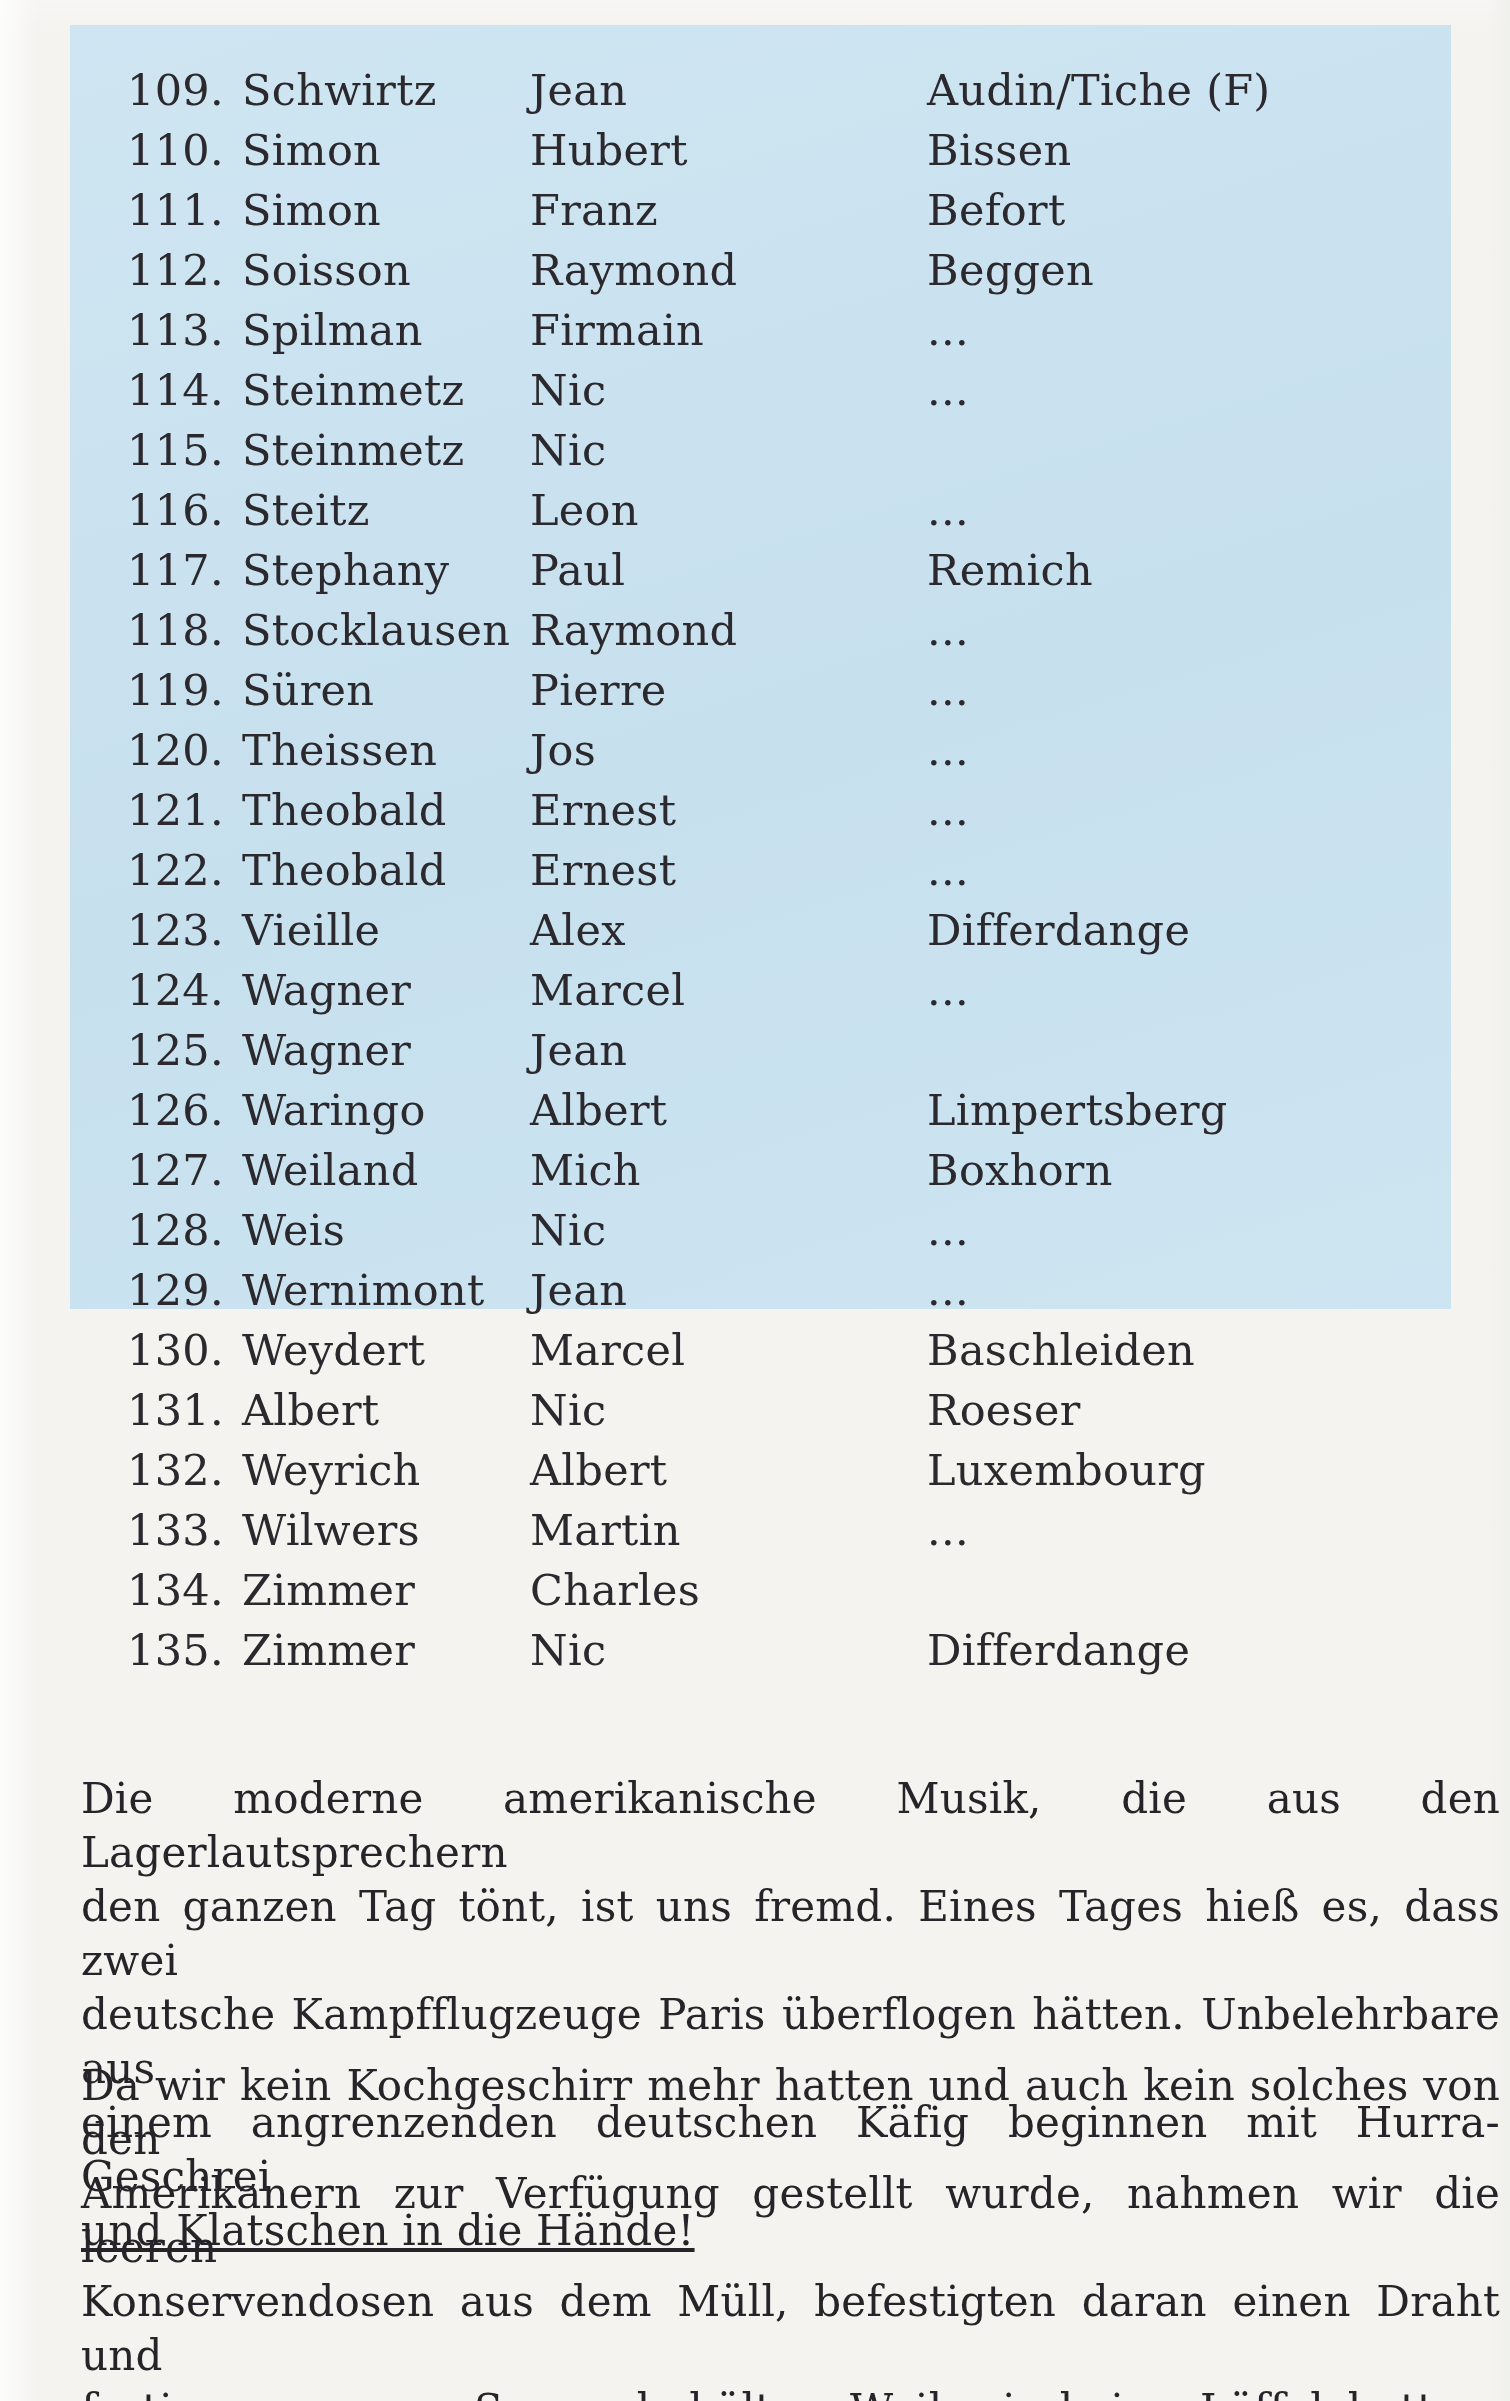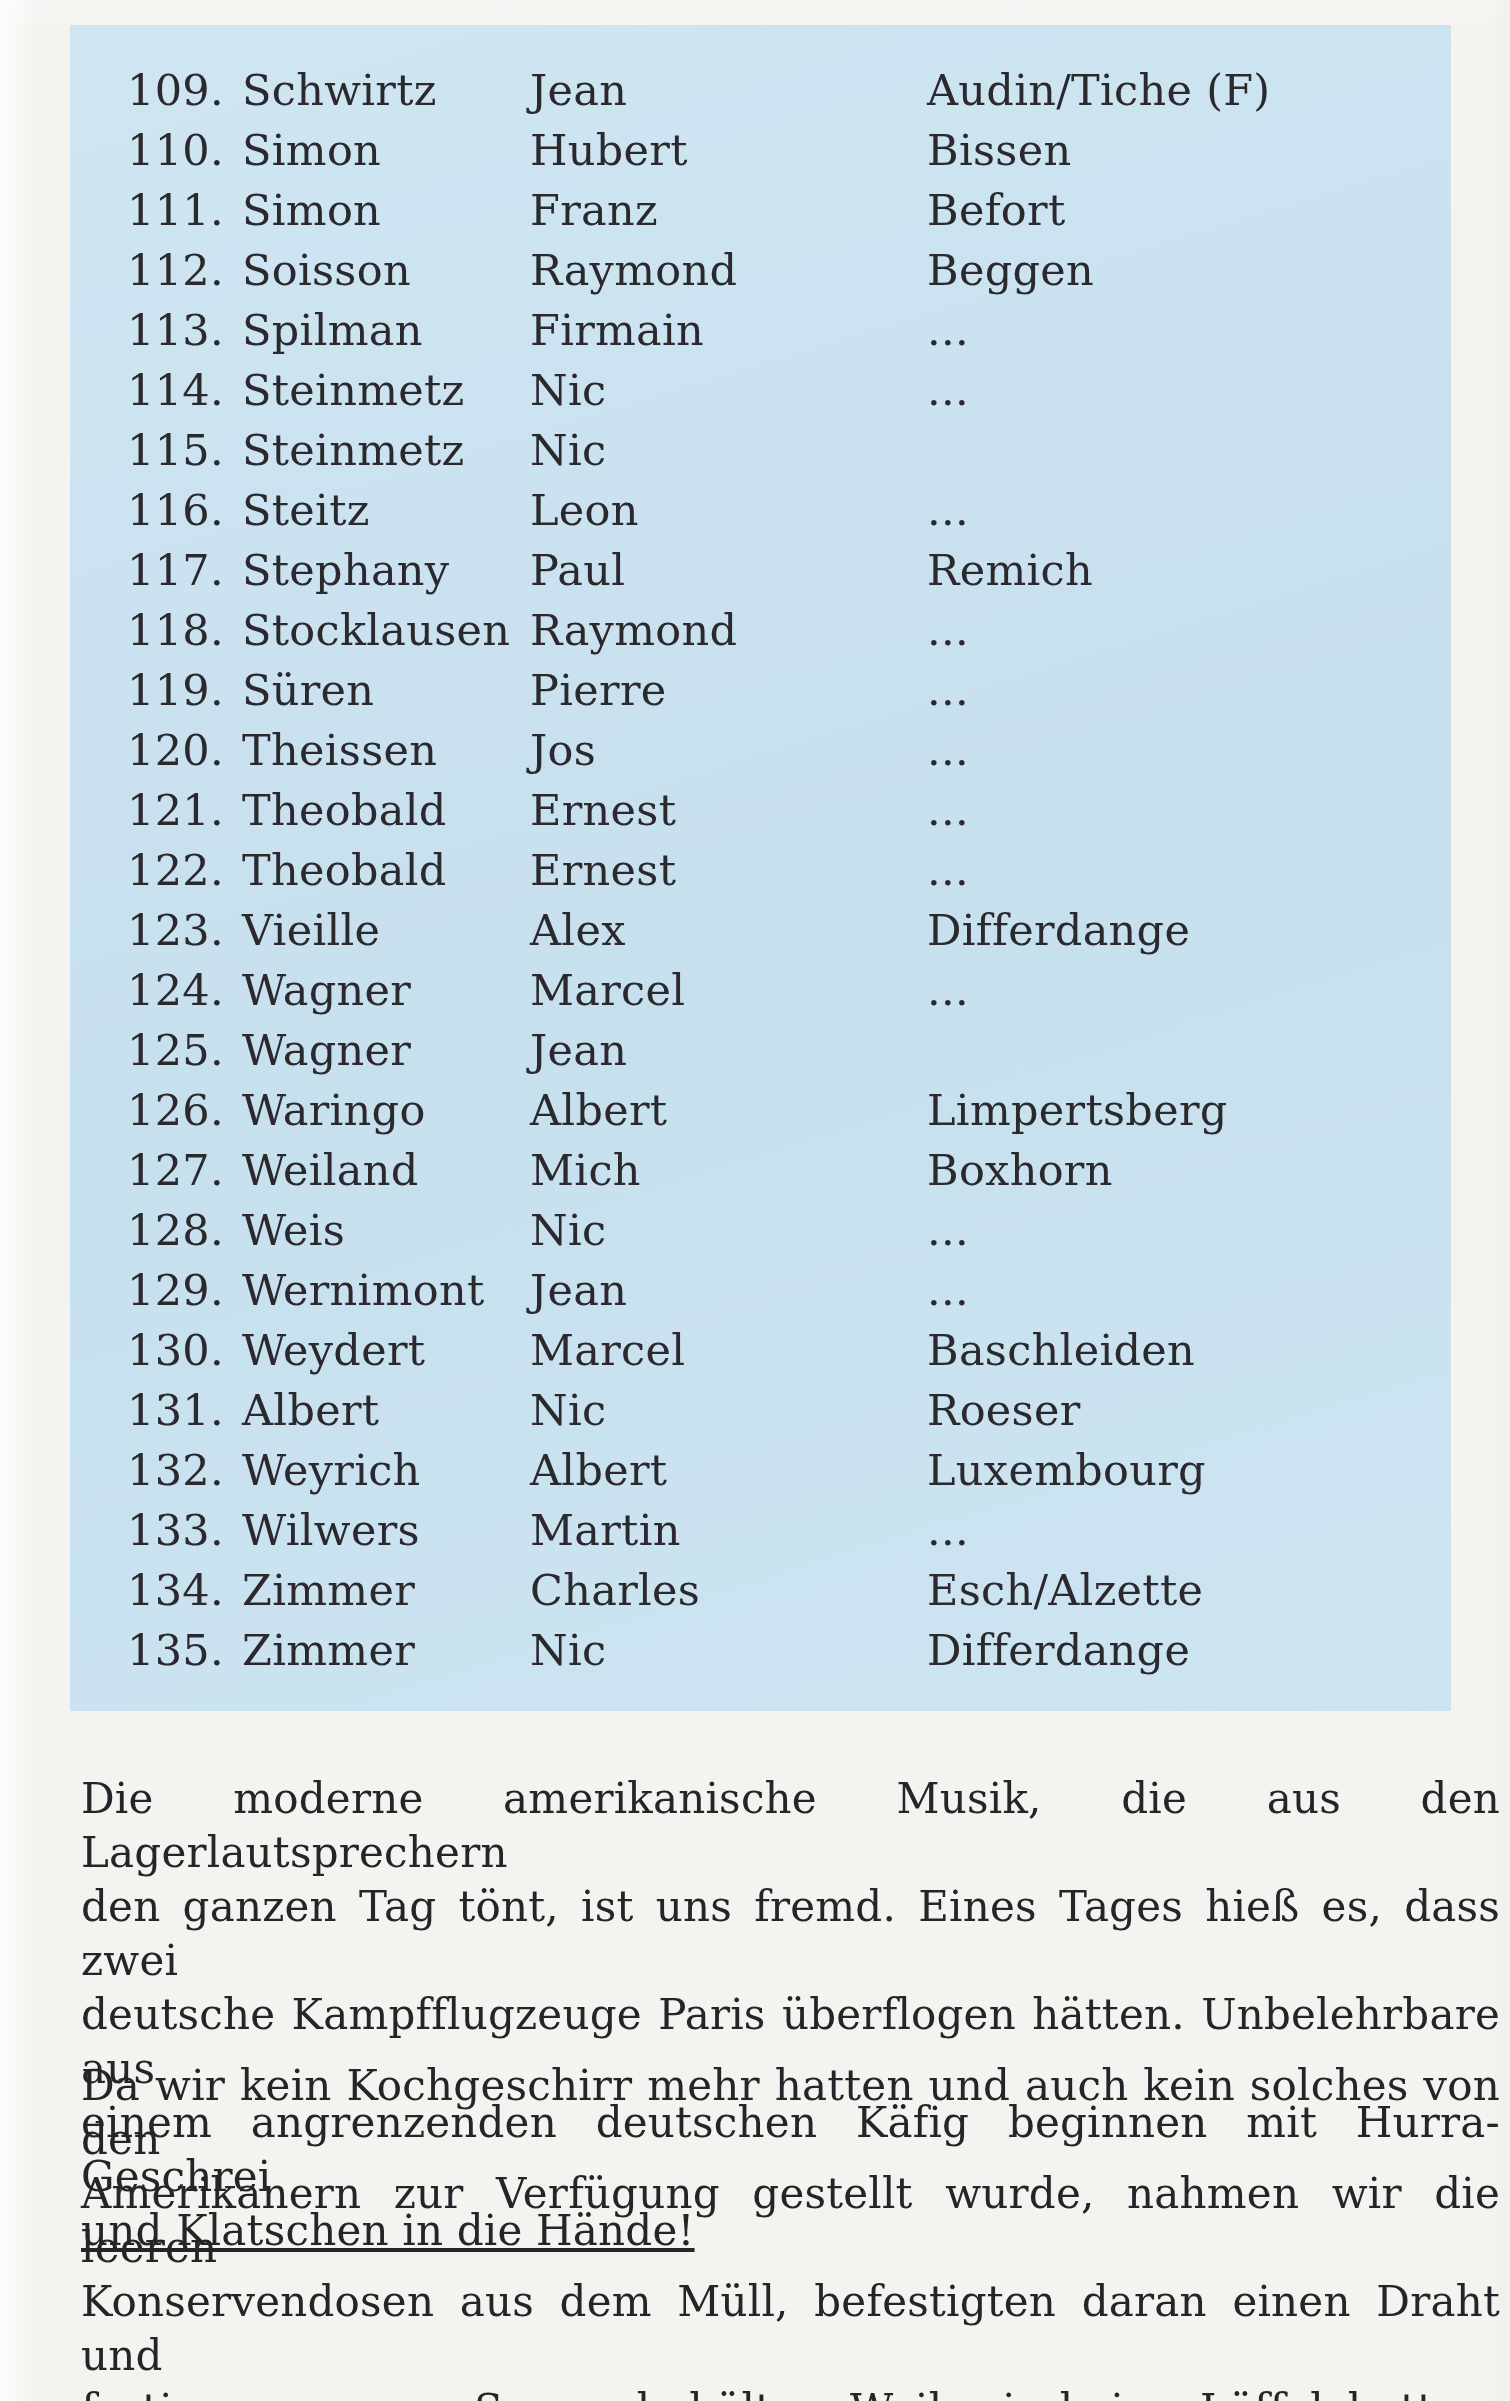--- a/index.html
+++ b/index.html
@@ -20,21 +20,21 @@
       linear-gradient(90deg, #fdfdfc 0px, rgba(253,253,252,0) 37px),
       linear-gradient(270deg, #efefec 0px, rgba(239,239,236,0) 23px),
       linear-gradient(180deg, #f7f6f4 0px, rgba(247,246,244,0) 29px),
       #f4f3f0;
   }
   .panel {
     position: absolute;
     left: 70px;
     top: 25px;
     width: 1381px;
-    height: 1686px;
+    height: 1284px;
     background: linear-gradient(163deg, #cfe5f2 0%, #c7e0ee 55%, #cde5f1 100%);
   }
   .rows {
     position: absolute;
     left: 0;
     right: 0;
     top: 35px;
   }
   .row {
     display: grid;
@@ -221,21 +221,20 @@
         <div class="row">
     <span class="cell">133.</span>
     <span class="cell">Wilwers</span>
     <span class="cell">Martin</span>
     <span class="cell">...</span>
   </div>
         <div class="row">
     <span class="cell">134.</span>
     <span class="cell">Zimmer</span>
     <span class="cell">Charles</span>
-    <span class="cell">Esch/Alzette</span>
   </div>
         <div class="row">
     <span class="cell">135.</span>
     <span class="cell">Zimmer</span>
     <span class="cell">Nic</span>
     <span class="cell">Differdange</span>
   </div>
       </div>
   </section>
 

